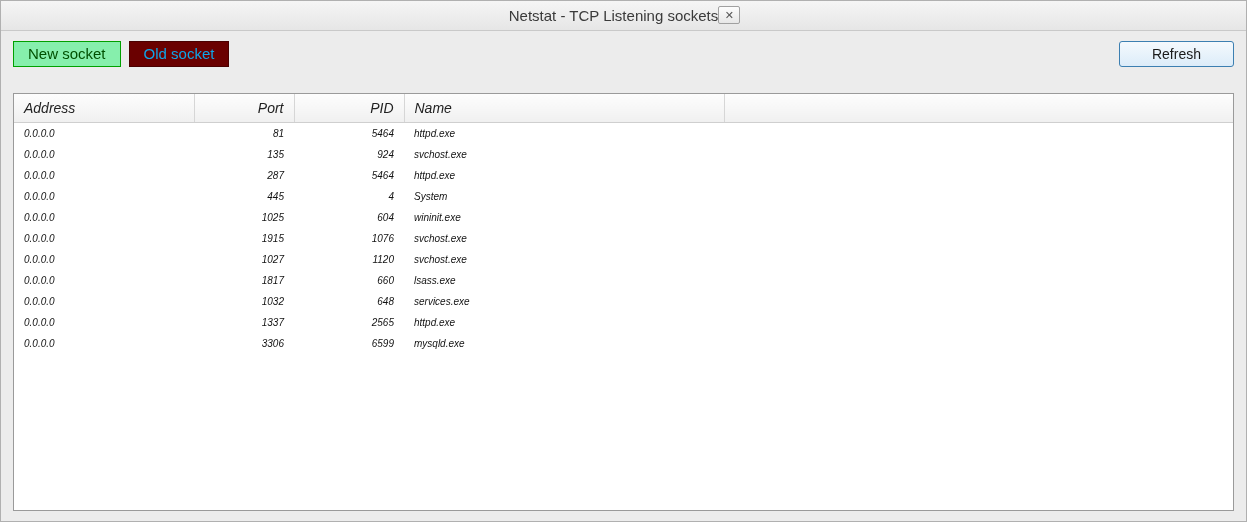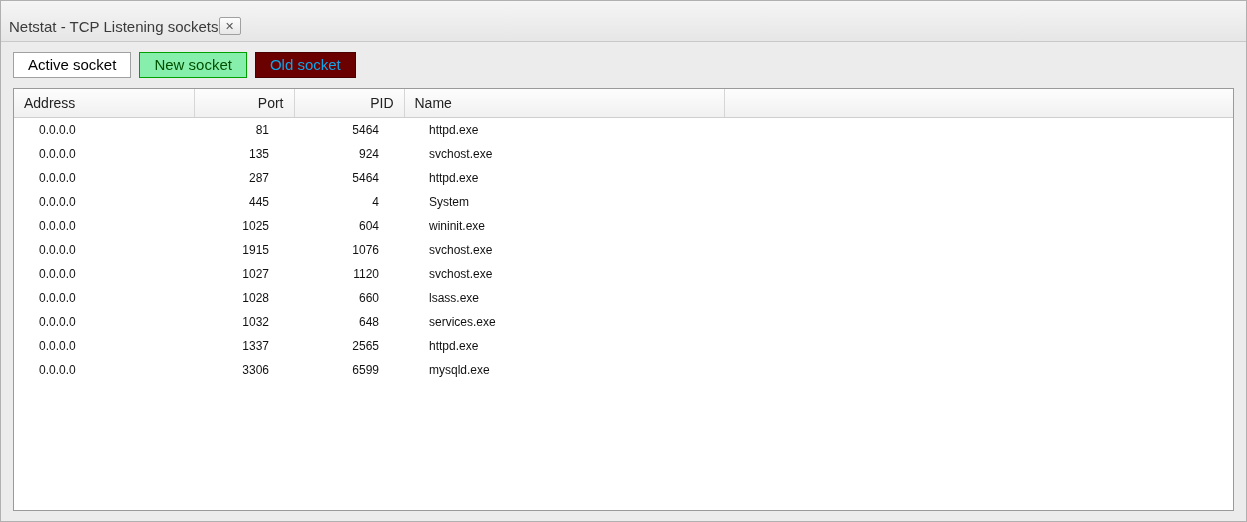--- a/index.html
+++ b/index.html
@@ -13,22 +13,22 @@
       width: 1247px;
       height: 522px;
       background: #ececec;
       border: 1px solid #b0b0b0;
       display: flex;
       flex-direction: column;
     }
     .titlebar {
       display: flex;
       align-items: center;
-      justify-content: flex-start;
-      padding: 16px 6px 6px 8px;
+      justify-content: center;
+      padding: 5px 6px 6px 8px;
       background: linear-gradient(#f5f5f5, #e6e6e6);
       border-bottom: 1px solid #c9c9c9;
     }
     .titlebar-text {
       font-size: 15px;
       color: #3a3a3a;
     }
     .close-btn {
       width: 22px;
       height: 18px;
@@ -68,46 +68,47 @@
       border: 1px solid #3c7fb1;
       background: linear-gradient(#f4f9fd, #dcecf9);
       border-radius: 3px;
       padding: 4px 32px;
       font-size: 14px;
       color: #1a1a1a;
       cursor: pointer;
       font-family: inherit;
     }
     .table-wrap {
-      margin: 2px 12px 10px 12px;
+      margin: 18px 12px 10px 12px;
       border: 1px solid #9a9a9a;
       background: #ffffff;
       flex: 1;
       overflow: auto;
+      font-style: italic;
     }
     table {
       border-collapse: collapse;
       width: 100%;
       table-layout: fixed;
     }
     thead th {
       text-align: left;
       font-weight: normal;
       font-size: 14px;
       color: #222;
       background: linear-gradient(#fdfdfd, #f0f0f0);
       border-right: 1px solid #d6d6d6;
       border-bottom: 1px solid #cfcfcf;
       padding: 6px 10px;
       white-space: nowrap;
     }
     thead th.right { text-align: right; }
     tbody td {
-      padding: 5px 25px;
-      font-size: 12px;
+      padding: 5px 10px;
+      font-size: 10px;
       color: #111;
       white-space: nowrap;
     }
     tbody td.right { text-align: right; }
     col.c-address { width: 180px; }
     col.c-port    { width: 100px; }
     col.c-pid     { width: 110px; }
     col.c-name    { width: 320px; }
     col.c-rest    { width: auto; }
     th.empty, td.empty { border-right: none; }
@@ -119,25 +120,25 @@
 
   <div class="titlebar">
     <span class="titlebar-text">Netstat - TCP Listening sockets</span>
     <div class="close-btn">
       <span>✕</span>
     </div>
   </div>
 
   <div class="toolbar">
     <div class="legend">
-      <div class="legend-chip chip-active">Active socket</div>
       <div class="legend-chip chip-new">New socket</div>
       <div class="legend-chip chip-old">Old socket</div>
     </div>
     <div class="spacer"></div>
+    <button class="refresh-btn">Refresh</button>
   </div>
 
   <div class="table-wrap">
     <table>
       <colgroup>
         <col class="c-address">
           <col class="c-port">
           <col class="c-pid">
           <col class="c-name">
           <col class="c-rest">
@@ -196,21 +197,21 @@
           </tr>
           <tr>
             <td>0.0.0.0</td>
             <td class="right">1027</td>
             <td class="right">1120</td>
             <td>svchost.exe</td>
             <td class="empty"></td>
           </tr>
           <tr>
             <td>0.0.0.0</td>
-            <td class="right">1028</td>
+            <td class="right">1817</td>
             <td class="right">660</td>
             <td>lsass.exe</td>
             <td class="empty"></td>
           </tr>
           <tr>
             <td>0.0.0.0</td>
             <td class="right">1032</td>
             <td class="right">648</td>
             <td>services.exe</td>
             <td class="empty"></td>

